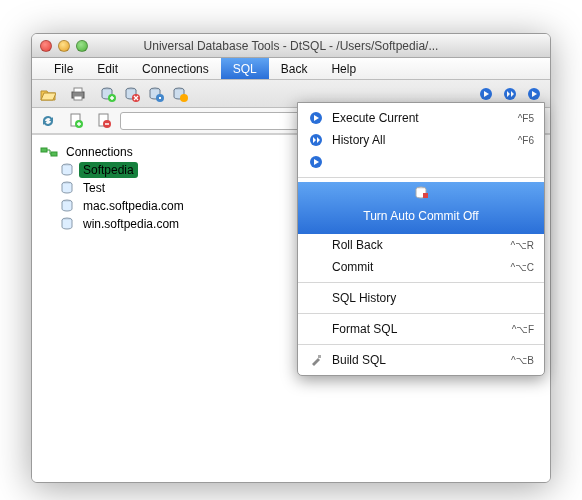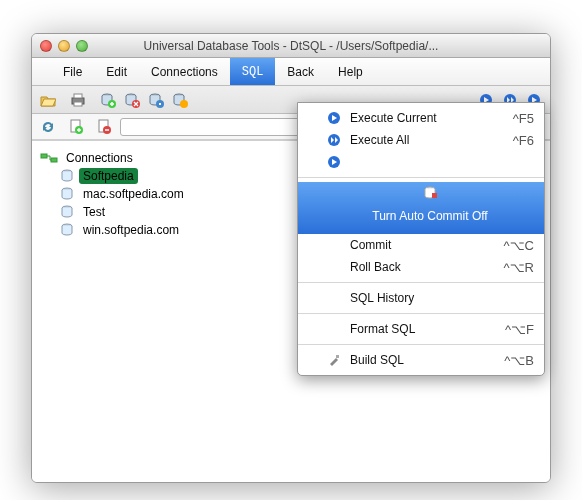--- a/index.html
+++ b/index.html
@@ -5,41 +5,41 @@
   * { box-sizing: border-box; margin: 0; padding: 0; font-family: "Lucida Grande", Arial, sans-serif; font-size: 12px; }
   body { background: #fff; width: 582px; height: 500px; overflow: hidden; display:flex; align-items:center; justify-content:center; }
   .shadow { filter: drop-shadow(0 5px 18px rgba(0,0,0,.35)); }
   .window { width: 520px; height: 450px; background: #f4f4f4; border:1px solid #9a9a9a; border-radius:6px; overflow:hidden; display:flex; flex-direction:column; }
   .titlebar { height: 24px; background: linear-gradient(#f7f7f7,#d5d5d5); border-bottom:1px solid #a8a8a8; display:flex; align-items:center; padding:0 8px; gap:6px; position:relative;}
   .tbtn { width:12px; height:12px; border-radius:50%; border:1px solid rgba(0,0,0,.25); }
   .close{background:radial-gradient(circle at 40% 35%,#ff8b82,#e6423a);} 
   .min{background:radial-gradient(circle at 40% 35%,#ffe08a,#e6a127);} 
   .zoom{background:radial-gradient(circle at 40% 35%,#9be28c,#4fb13a);} 
   .title{ position:absolute; left:0; right:0; text-align:center; color:#444; font-size:12px; pointer-events:none; white-space:nowrap; overflow:hidden; text-overflow:ellipsis; padding:0 60px;}
-  .menubar { height:28px; background:linear-gradient(#fefefe,#f0f0f0); border-bottom:1px solid #bdbdbd; display:flex; align-items:stretch; padding-left:19px; }
+  .menubar { height:22px; background:linear-gradient(#fefefe,#f0f0f0); border-bottom:1px solid #bdbdbd; display:flex; align-items:stretch; padding-left:10px; }
   .menu-item { padding:0 12px; display:flex; align-items:center; color:#111; cursor:default; }
-  .menu-item.active { background: linear-gradient(#5fa4f3,#2a6fd8); color:#fff;font-family:Liberation Mono, monospace; }
+  .menu-item.active { background: linear-gradient(#5fa4f3,#2a6fd8); color:#fff; }
   .toolbar { height:28px; background:linear-gradient(#efefef,#e2e2e2); border-bottom:1px solid #bdbdbd; display:flex; align-items:center; padding:0 4px; gap:0; }
   .tbar-btn { width:24px; height:22px; display:flex; align-items:center; justify-content:center; border:1px solid transparent; border-radius:3px; }
   .tbar-btn + .tbar-btn { margin-left:0px; }
   .toolbar-sep { width:6px; }
   .sec-toolbar { height:26px; background:#f7f7f7; border-bottom:1px solid #cfcfcf; display:flex; align-items:center; padding:0 4px; gap:4px;}
   .search { flex:1; max-width:340px; height:18px; border:1px solid #b0b0b0; background:#fff; border-radius:3px; padding:0 4px; font-size:11px;}
   .content { flex:1; display:flex; background:#fff; border-top:1px solid #d0d0d0; }
   .tree { width:100%; padding:8px 6px; }
   .node { display:flex; align-items:center; gap:4px; padding:1px 0 1px 2px; }
   .node .label { padding:1px 4px; border-radius:3px; }
   .node.selected .label { background:#15803d; color:#000; }
   .child { padding-left: 22px; }
   .db-ic{ width:15px; height:14px; display:inline-block; }
   .conn-ic{ width:18px; height:14px; display:inline-block; }
   .dropdown { position:absolute; top:69px; left:266px; width:248px; background:#fff; border:1px solid #999; border-radius:0 0 5px 5px; box-shadow:0 4px 16px rgba(0,0,0,.4); z-index:50; padding:4px 0;}
-  .dd-item { display:flex; align-items:center; padding:3px 10px 3px 28px; gap:8px; color:#111; }
+  .dd-item { display:flex; align-items:center; padding:3px 10px 3px 10px; gap:8px; color:#111; }
   .dd-item .lbl { flex:1; }
-  .dd-item .acc { color:#555; font-size:13px; }
+  .dd-item .acc { color:#555; font-size:10px; }
   .dd-item.highlight { background: linear-gradient(#5fa4f3,#2a6fd8); color:#fff;flex-direction:column; }
   .dd-item.highlight .acc { color:#fff; }
   .dd-sep { height:1px; background:#d6d6d6; margin:4px 0; }
   .dd-ic { width:16px; height:16px; display:flex; align-items:center; justify-content:center; }
   .wrap { position:relative;margin-top:16px; }
   svg { display:block; }
 </style>
 </head>
 <body>
 
@@ -176,30 +176,30 @@
               </span>
         <span class="label">Softpedia</span>
       </div>
       <div class="node child">
         <span class="db-ic">
                 <svg width="15" height="14">
                   <ellipse cx="7" cy="3" rx="5" ry="2" fill="#cde" stroke="#89a"></ellipse>
                   <path d="M2 3v7c0 1 2 2 5 2s5-1 5-2V3" fill="#def" stroke="#89a"></path>
                 </svg>
               </span>
+        <span class="label">Test</span>
+      </div>
+      <div class="node child">
+        <span class="db-ic">
+                <svg width="15" height="14">
+                  <ellipse cx="7" cy="3" rx="5" ry="2" fill="#cde" stroke="#89a"></ellipse>
+                  <path d="M2 3v7c0 1 2 2 5 2s5-1 5-2V3" fill="#def" stroke="#89a"></path>
+                </svg>
+              </span>
         <span class="label">mac.softpedia.com</span>
-      </div>
-      <div class="node child">
-        <span class="db-ic">
-                <svg width="15" height="14">
-                  <ellipse cx="7" cy="3" rx="5" ry="2" fill="#cde" stroke="#89a"></ellipse>
-                  <path d="M2 3v7c0 1 2 2 5 2s5-1 5-2V3" fill="#def" stroke="#89a"></path>
-                </svg>
-              </span>
-        <span class="label">Test</span>
       </div>
       <div class="node child">
         <span class="db-ic">
                 <svg width="15" height="14">
                   <ellipse cx="7" cy="3" rx="5" ry="2" fill="#cde" stroke="#89a"></ellipse>
                   <path d="M2 3v7c0 1 2 2 5 2s5-1 5-2V3" fill="#def" stroke="#89a"></path>
                 </svg>
               </span>
         <span class="label">win.softpedia.com</span>
       </div>
@@ -219,21 +219,21 @@
     <span class="lbl">Execute Current</span>
     <span class="acc">^F5</span>
   </div>
   <div class="dd-item">
     <span class="dd-ic">
             <svg width="14" height="14">
               <circle cx="7" cy="7" r="6" fill="#2a6fd8"></circle>
               <path d="M4 4l3 3-3 3zM8 4l3 3-3 3z" fill="#fff"></path>
             </svg>
           </span>
-    <span class="lbl">Execute All</span>
+    <span class="lbl">History All</span>
     <span class="acc">^F6</span>
   </div>
   <div class="dd-item">
     <span class="dd-ic">
             <svg width="14" height="14">
               <circle cx="7" cy="7" r="6" fill="#2a6fd8"></circle>
               <path d="M5 4l5 3-5 3z" fill="#fff"></path>
             </svg>
           </span>
     <span class="acc"></span>
@@ -245,28 +245,28 @@
               <ellipse cx="7" cy="3" rx="5" ry="2" fill="#eee" stroke="#aaa"></ellipse>
               <path d="M2 3v7c0 1 2 2 5 2s5-1 5-2V3" fill="#fff" stroke="#aaa"></path>
               <rect x="9" y="7" width="5" height="5" fill="#d44"></rect>
             </svg>
           </span>
     <span class="lbl">Turn Auto Commit Off</span>
     <span class="acc"></span>
   </div>
   <div class="dd-item">
     <span class="dd-ic"></span>
+    <span class="lbl">Roll Back</span>
+    <span class="acc">^⌥R</span>
+  </div>
+  <div class="dd-item">
+    <span class="dd-ic"></span>
     <span class="lbl">Commit</span>
     <span class="acc">^⌥C</span>
   </div>
-  <div class="dd-item">
-    <span class="dd-ic"></span>
-    <span class="lbl">Roll Back</span>
-    <span class="acc">^⌥R</span>
-  </div>
   <div class="dd-sep"></div>
   <div class="dd-item">
     <span class="dd-ic"></span>
     <span class="lbl">SQL History</span>
     <span class="acc"></span>
   </div>
   <div class="dd-sep"></div>
   <div class="dd-item">
     <span class="dd-ic"></span>
     <span class="lbl">Format SQL</span>

